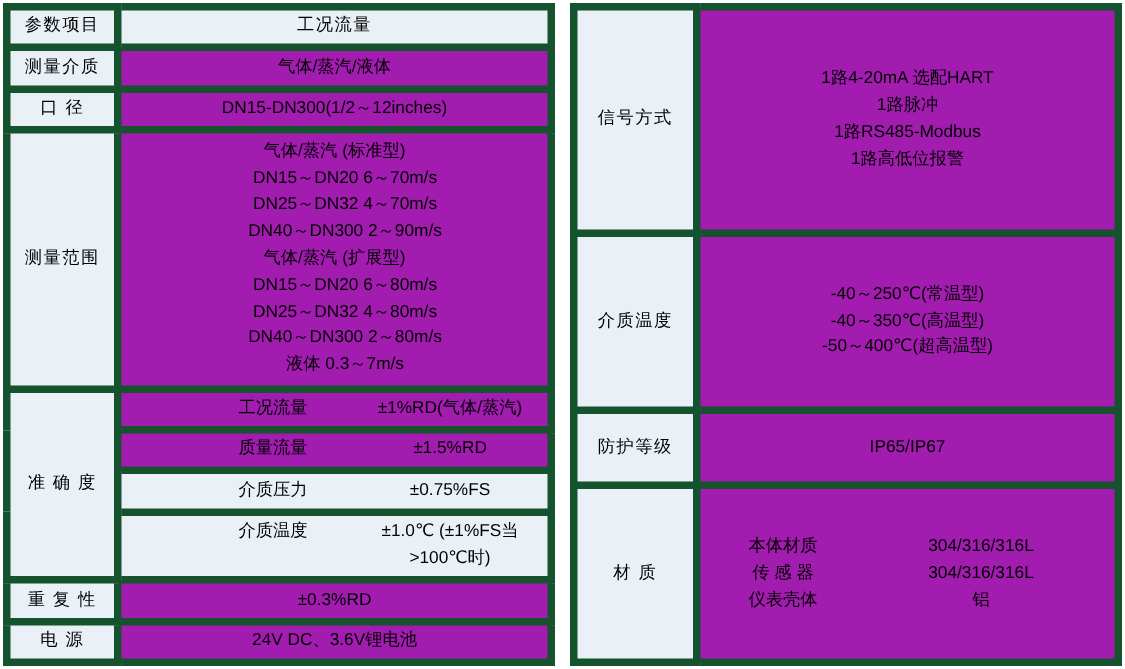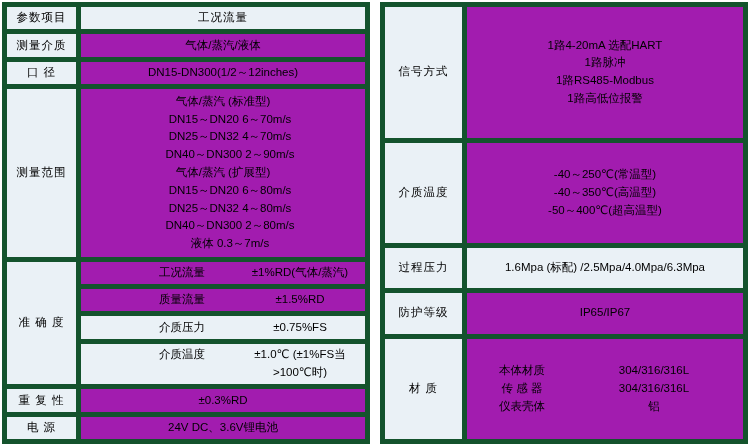--- a/index.html
+++ b/index.html
@@ -194,24 +194,20 @@
       </tr>
       <tr>
         <td class="label-cell">介质温度</td>
         <td class="val">
           <span class="sub">-40～250℃(常温型)</span>
           <span class="sub">-40～350℃(高温型)</span>
           <span class="sub">-50～400℃(超高温型)</span>
         </td>
       </tr>
       <tr>
-        <td class="label-cell">过程压力</td>
-        <td class="val shaded">1.6Mpa (标配) /2.5Mpa/4.0Mpa/6.3Mpa</td>
-      </tr>
-      <tr>
         <td class="label-cell">防护等级</td>
         <td class="val">IP65/IP67</td>
       </tr>
       <tr>
         <td class="label-cell">材  质</td>
         <td class="val">
           <div class="mat-row">
             <span class="m1">本体材质</span>
             <span class="m2">304/316/316L</span>
           </div>

